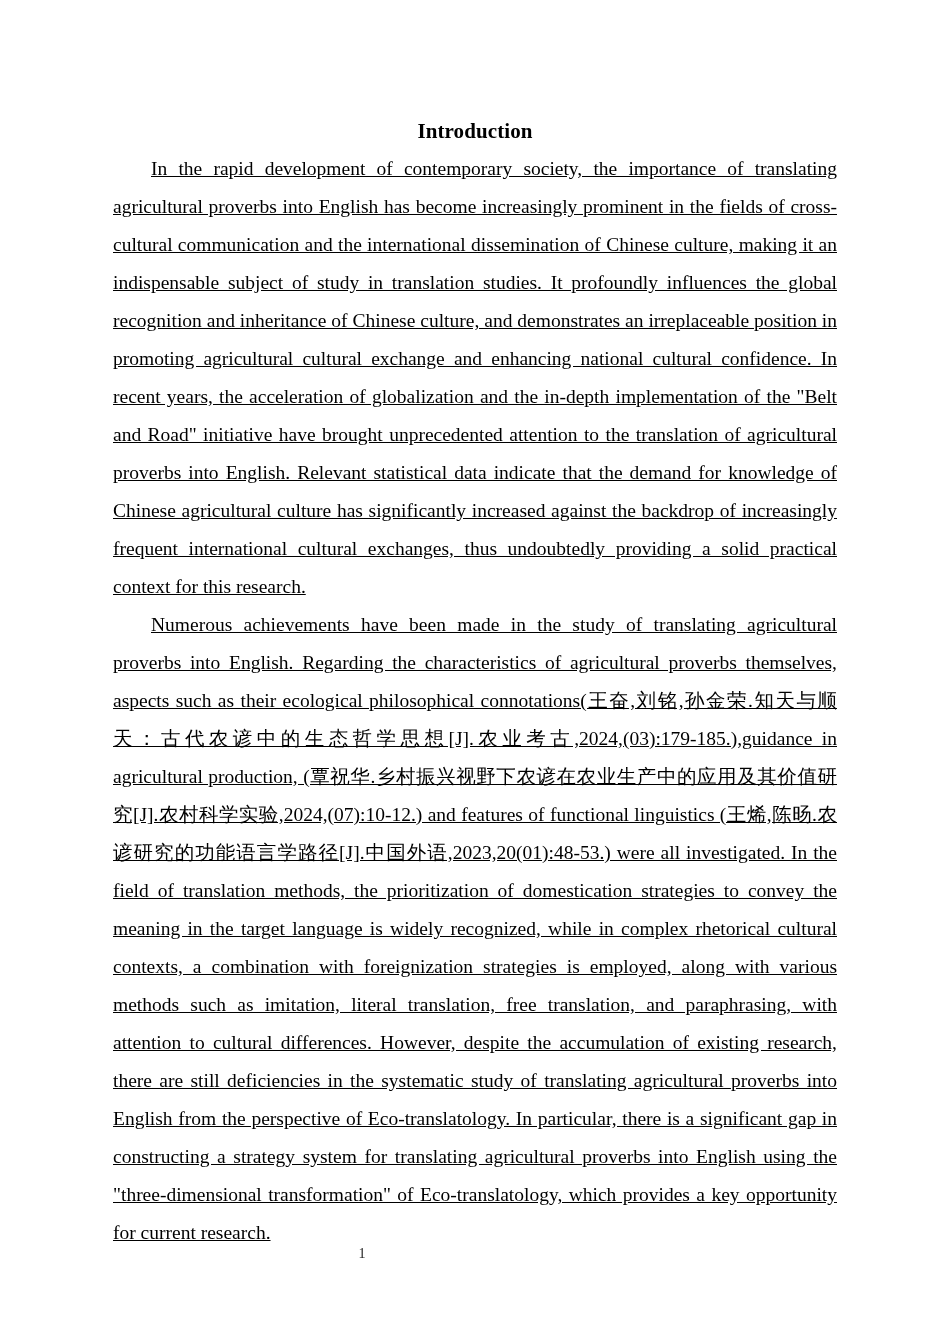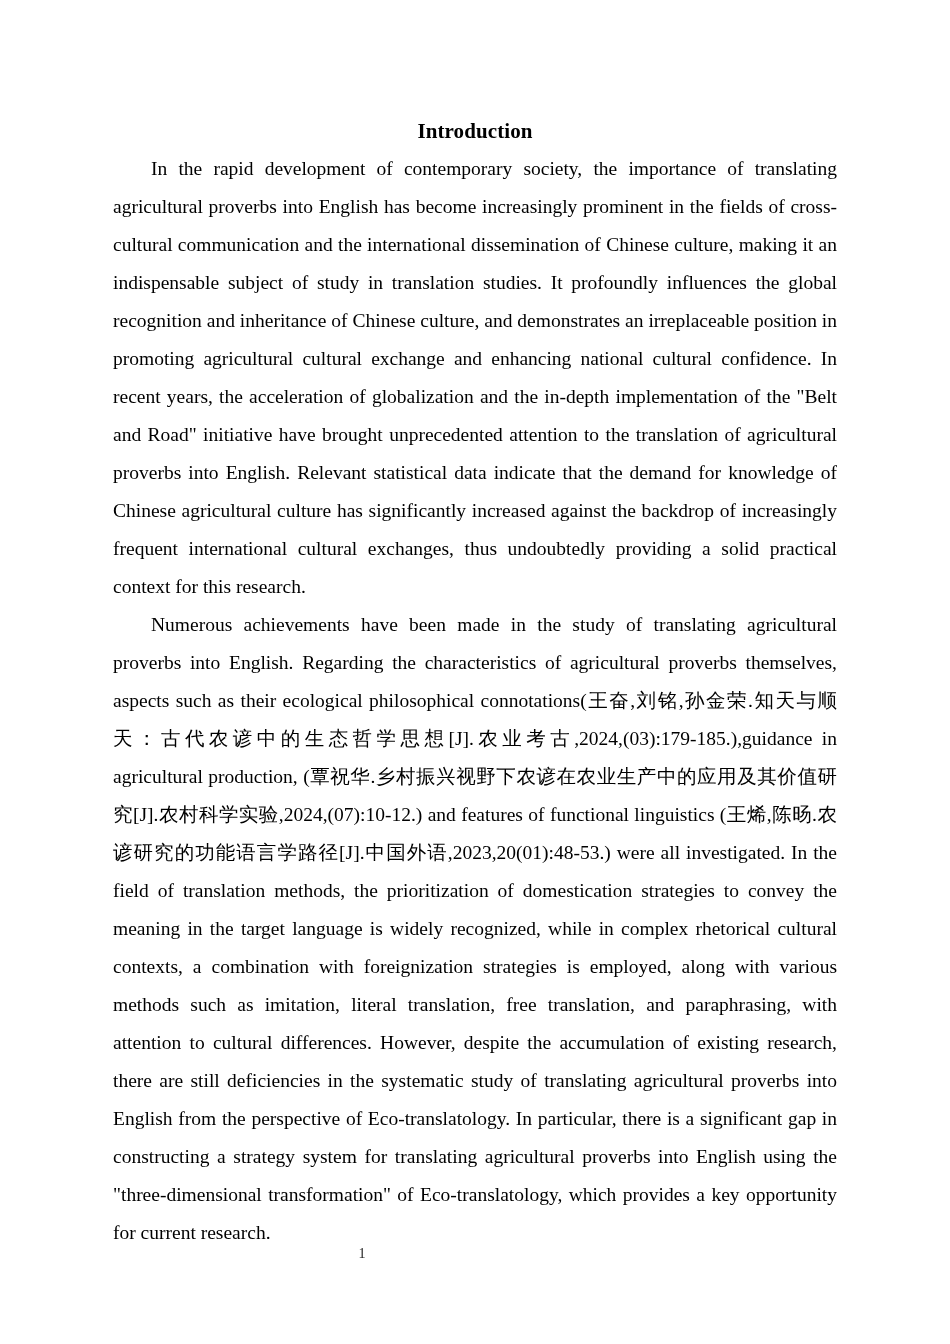--- a/index.html
+++ b/index.html
@@ -47,20 +47,21 @@
   .para {
     font-size: 19.5px;
     line-height: 38px;
     text-align: justify;
     text-align-last: left;
     text-justify: inter-word;
     margin: 0;
     text-indent: 38px;
     hyphens: none;
     word-spacing: 0px;
+    text-decoration: underline;
   }
 
   .pageno {
     position: absolute;
     left: 0;
     top: 1244px;
     width: 950px;
     text-align: center;
     font-size: 14px;
     line-height: 20px;

